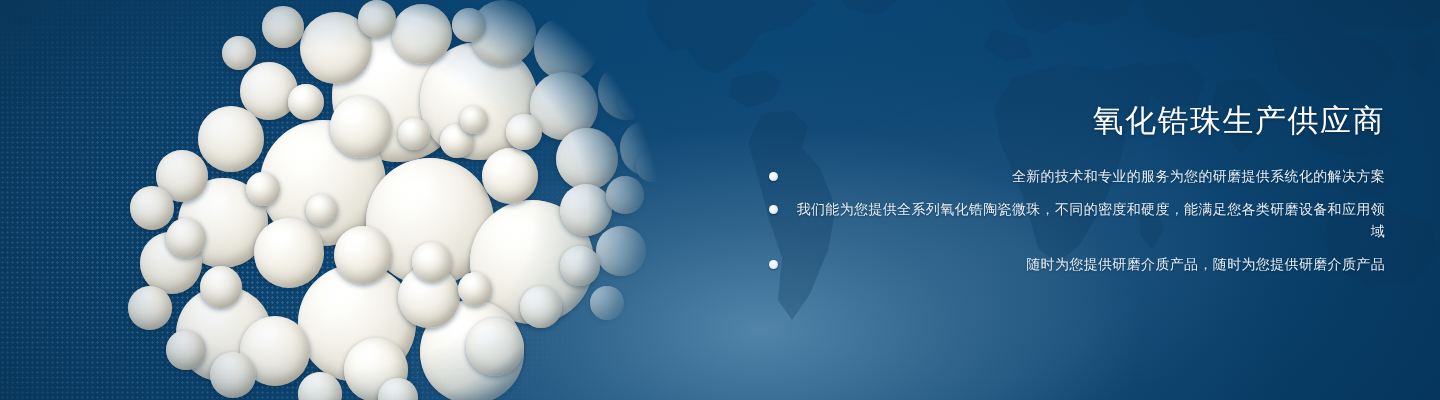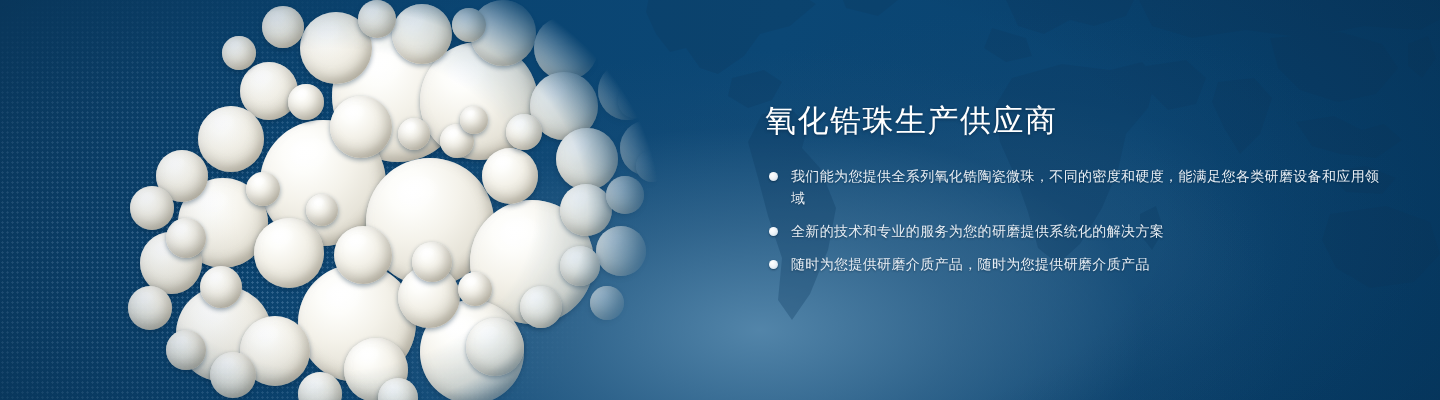--- a/index.html
+++ b/index.html
@@ -11,20 +11,21 @@
   body {
     font-family: "Liberation Sans", "DejaVu Sans", sans-serif;
   }
 
   .banner {
     position: relative;
     width: 1440px;
     height: 400px;
     overflow: hidden;
     background: #a16207;
+    text-align: right;
   }
 
   
   .bg-base {
     position: absolute;
     inset: 0;
     background:
       radial-gradient(ellipse 620px 330px at 760px 330px,
          rgba(86,136,172,0.95) 0%,
          rgba(62,112,150,0.70) 32%,
@@ -268,25 +269,25 @@
     <div class="bead" style="left:590px;top:286px;width:34px;height:34px;"></div>
   </div>
 
   <div class="bg-vignette"></div>
 
   <div class="copy">
     <h1 class="headline">氧化锆珠生产供应商</h1>
     <ul class="bullets">
       <li class="bullet">
         <span class="bullet-dot"></span>
-        <span>我们能为您提供全系列氧化锆陶瓷微珠，不同的密度和硬度，能满足您各类研磨设备和应用领域</span>
+        <span>全新的技术和专业的服务为您的研磨提供系统化的解决方案</span>
       </li>
       <li class="bullet">
         <span class="bullet-dot"></span>
-        <span>全新的技术和专业的服务为您的研磨提供系统化的解决方案</span>
+        <span>我们能为您提供全系列氧化锆陶瓷微珠，不同的密度和硬度，能满足您各类研磨设备和应用领域</span>
       </li>
       <li class="bullet">
         <span class="bullet-dot"></span>
         <span>随时为您提供研磨介质产品，随时为您提供研磨介质产品</span>
       </li>
     </ul>
   </div>
 
 </div>
 

